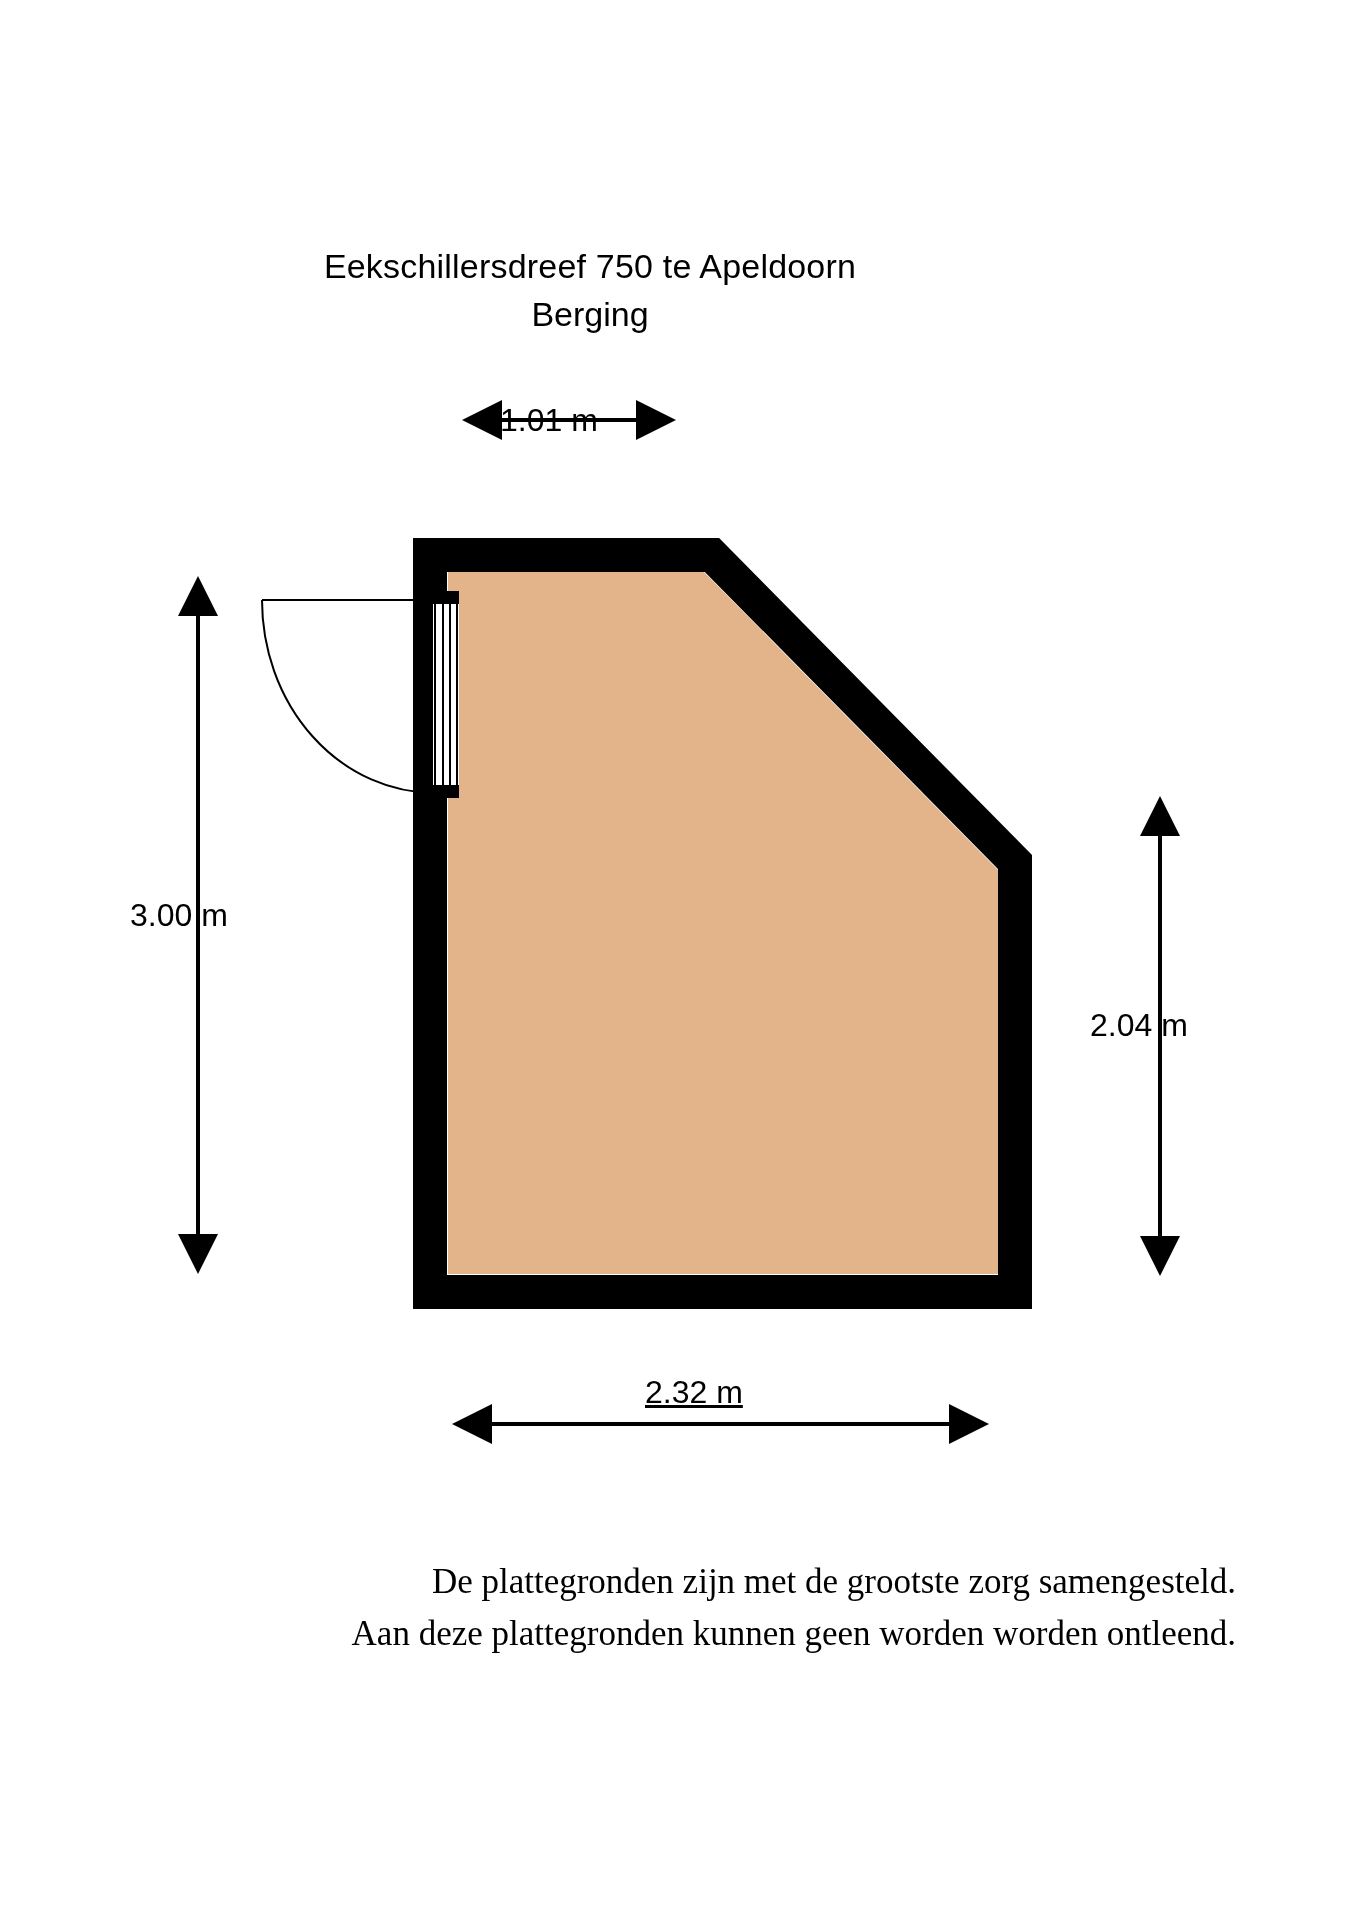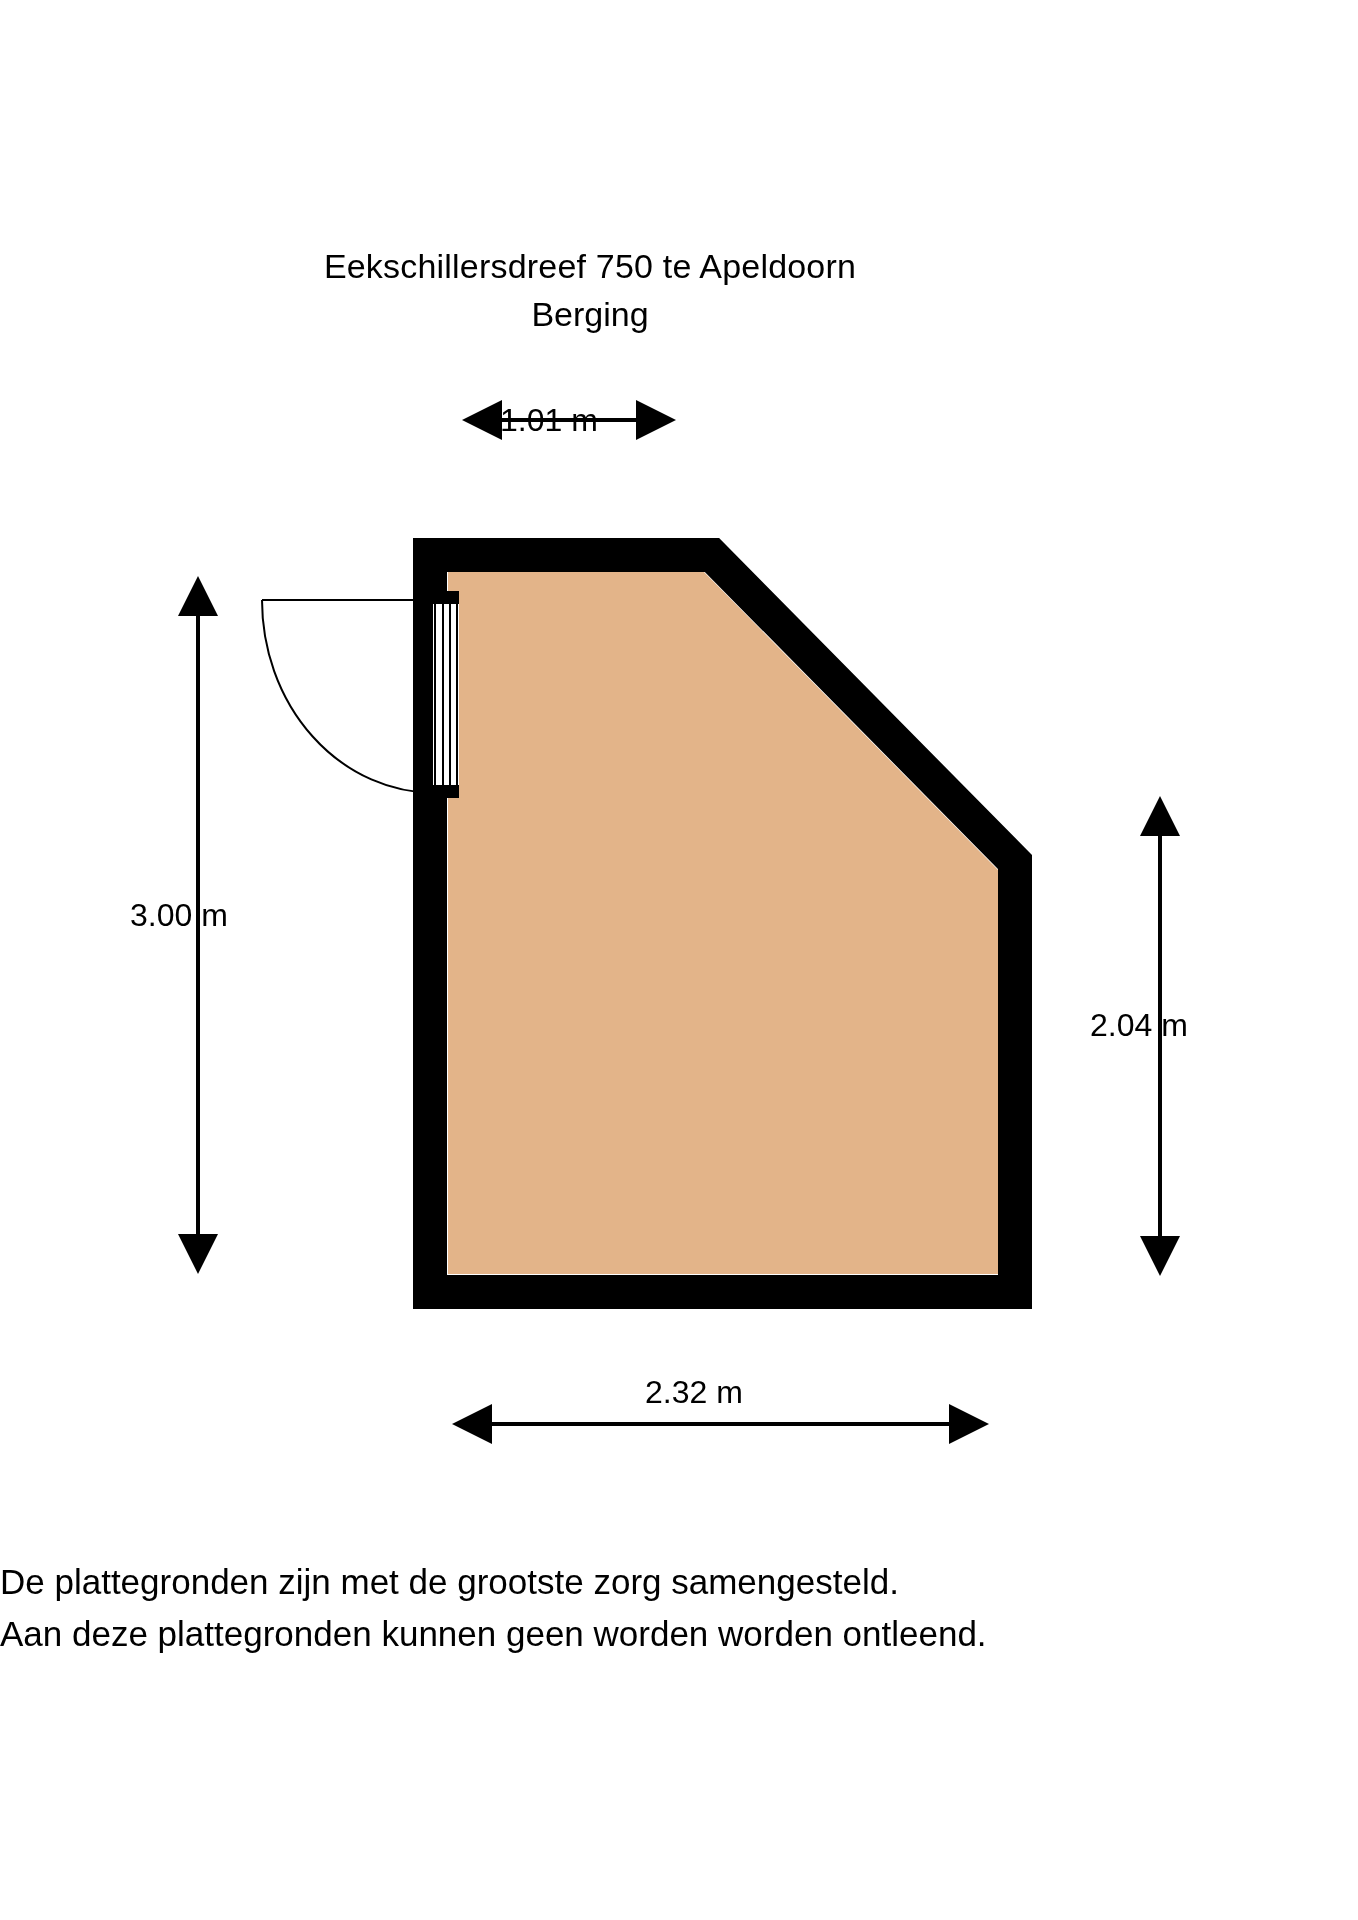--- a/index.html
+++ b/index.html
@@ -42,42 +42,43 @@
 
   
   .dim-label {
     position: absolute;
     font-size: 32px;
     white-space: nowrap;
   }
   .dim-top-label   { left: 500px;  top: 402px; }
   .dim-left-label  { left: 130px;  top: 897px; }
   .dim-right-label { left: 1090px; top: 1007px; }
-  .dim-bottom-label{ left: 645px;  top: 1374px; }
+  .dim-bottom-label{ left: 645px;  top: 1374px; text-decoration: underline; }
 
   
   .room-label {
     position: absolute;
     text-align: center;
     font-size: 31px;
     line-height: 42px;
     width: 320px;
   }
   .room-name   { left: 492px; top: 873px; }
   .room-height { left: 492px; top: 917px; }
 
   
   .disclaimer {
     position: absolute;
     left: 0;
     top: 1556px;
     width: 1236px;
-    text-align: left;
+    text-align: right;
     font-size: 35px;
     line-height: 52px;
+    font-family: Liberation Serif, serif;
   }
 
   
   #plan-svg {
     position: absolute;
     left: 0; top: 0;
   }
 </style>
 </head>
 <body>

